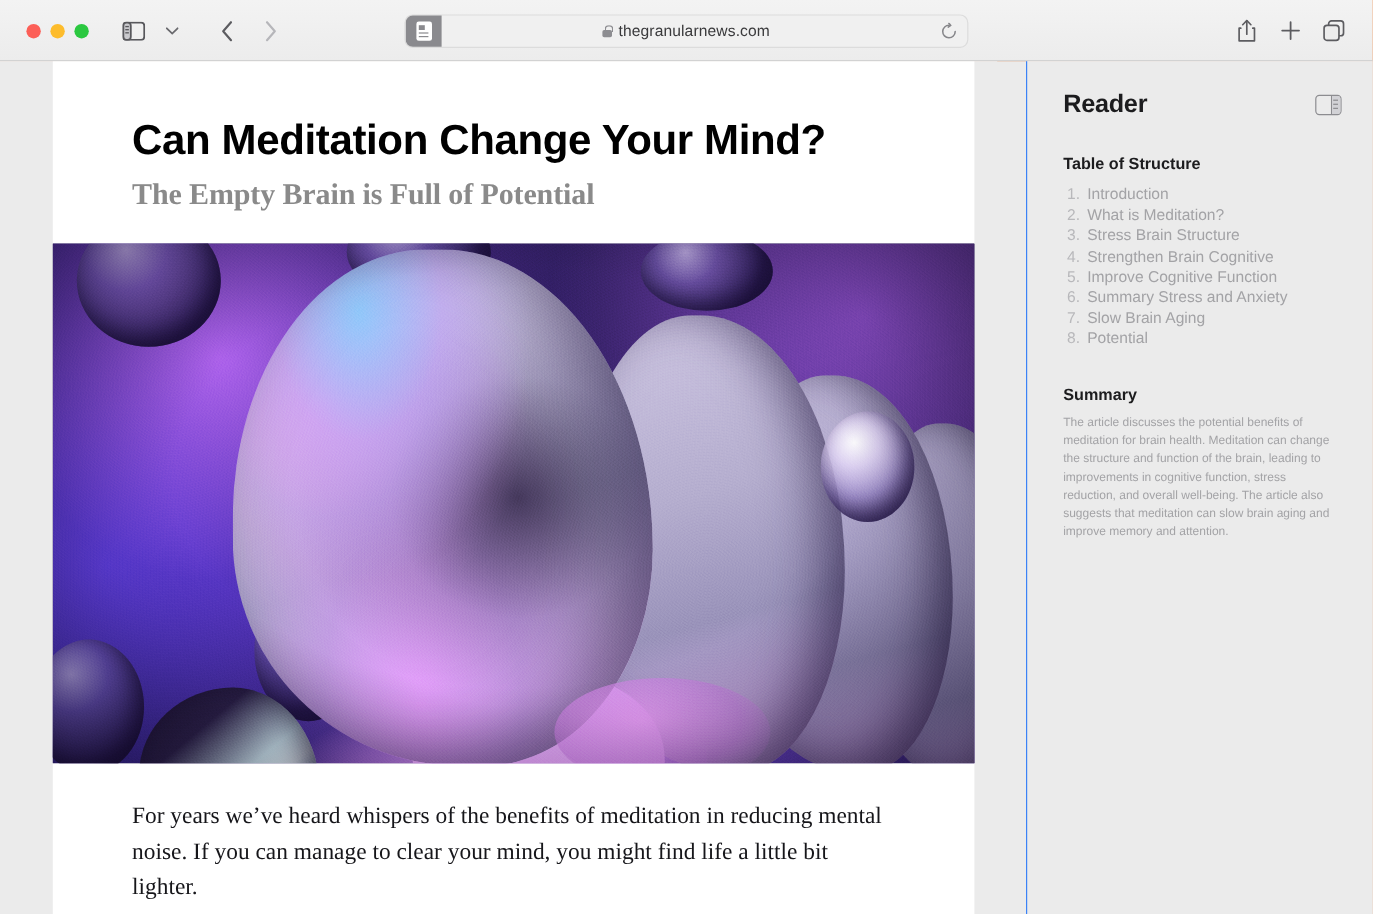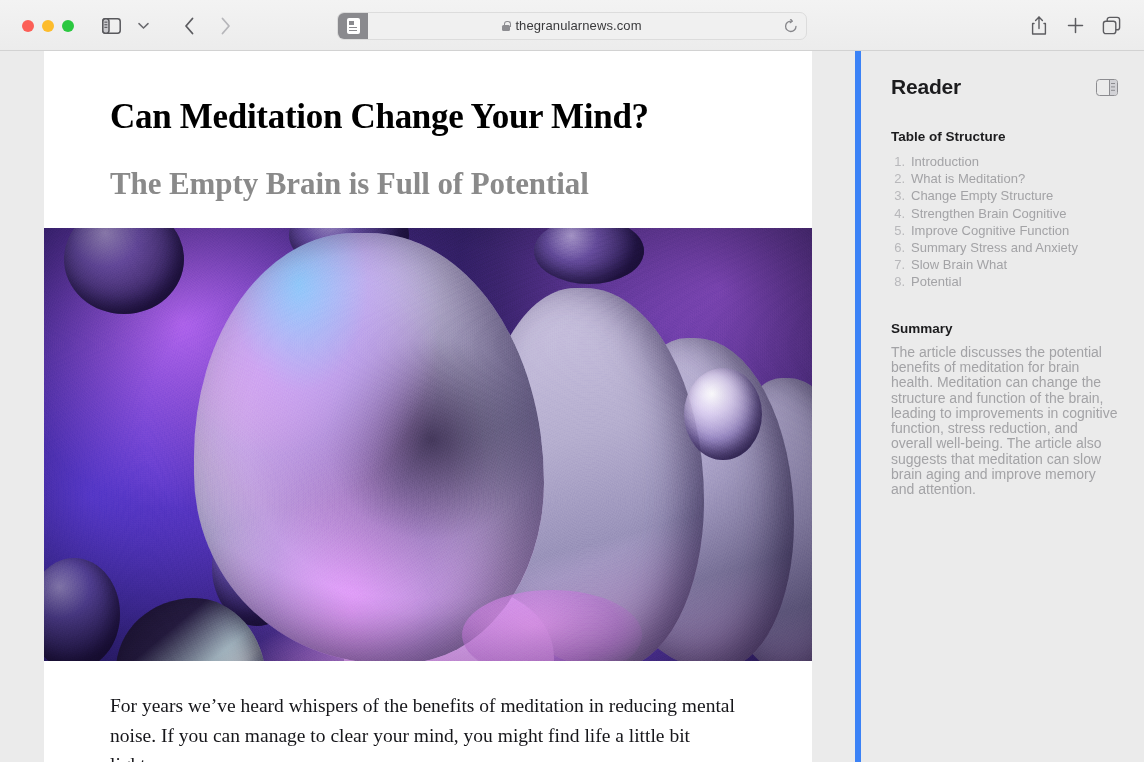--- a/index.html
+++ b/index.html
@@ -119,32 +119,32 @@
     overflow: hidden;
   }
   #reader-page {
     margin-left: 44px;
     width: 768px;
     background: #ffffff;
     min-height: 100%;
   }
   #article-head { padding: 46px 66px 26px 66px; }
   #headline {
-    font-family: Liberation Serif, serif;
+    font-family: Liberation Sans, sans-serif;
     font-weight: 700;
     font-size: 35px;
     line-height: 1.12;
     color: #000;
     letter-spacing: -0.3px;
   }
   #subhead {
     font-family: "Liberation Serif", serif;
-    font-size: 31px;
+    font-size: 25px;
     color: #8a8a8a;
-    margin-top: 30px;
+    margin-top: 13px;
     letter-spacing: -0.1px;
   }
   #byline {
     font-family: "Liberation Serif", serif;
     font-weight: 700;
     font-size: 16.5px;
     color: #111;
     margin-top: 20px;
     display: flex; align-items: center; gap: 9px;
   }
@@ -269,21 +269,21 @@
     font-family: "Liberation Serif", serif;
     font-size: 19.5px;
     line-height: 1.52;
     color: #16161a;
   }
 
   
   #sidebar {
     width: 289px; flex: 0 0 289px;
     background: #ebebeb;
-    border-left: 6px solid #3b82f6;
+    border-left: 1px solid #3b82f6;
     padding: 24px 26px 4px 30px;
     position: relative;
     margin-left: 24px;
   }
   #sidebar-head {
     display: flex; align-items: center; justify-content: space-between;
     margin-bottom: 30px;
   }
   #sidebar-title { font-size: 21px; font-weight: 700; color: #1c1c1e; letter-spacing: -0.2px; }
   #panel-toggle-icon {
@@ -310,21 +310,21 @@
   #toc-list { list-style: none; }
   #toc-list li {
     display: flex; gap: 6px;
     font-size: 13px; color: #a3a3a6;
     line-height: 15.2px;
     padding: 1px 0;
   }
   #toc-list li .num { color: #b8b8bb; min-width: 14px; text-align: right; }
   #summary-section { margin-top: 30px; }
   #summary-text {
-    font-size: 14px; line-height: 15.3px; color: #a3a3a6;
+    font-size: 10px; line-height: 15.3px; color: #a3a3a6;
   }
   svg { display: block; }
 </style>
 </head>
 <body>
 
 <div id="window">
 
   <div id="toolbar">
 
@@ -457,37 +457,37 @@
           <li>
             <span class="num">1.</span>
             <span>Introduction</span>
           </li>
           <li>
             <span class="num">2.</span>
             <span>What is Meditation?</span>
           </li>
           <li>
             <span class="num">3.</span>
-            <span>Change Empty Structure</span>
+            <span>Stress Brain Structure</span>
           </li>
           <li>
             <span class="num">4.</span>
             <span>Strengthen Brain Cognitive</span>
           </li>
           <li>
             <span class="num">5.</span>
             <span>Improve Cognitive Function</span>
           </li>
           <li>
             <span class="num">6.</span>
             <span>Summary Stress and Anxiety</span>
           </li>
           <li>
             <span class="num">7.</span>
-            <span>Slow Brain What</span>
+            <span>Slow Brain Aging</span>
           </li>
           <li>
             <span class="num">8.</span>
             <span>Potential</span>
           </li>
         </ol>
       </div>
 
       <div id="summary-section">
         <div class="side-section-title">Summary</div>

